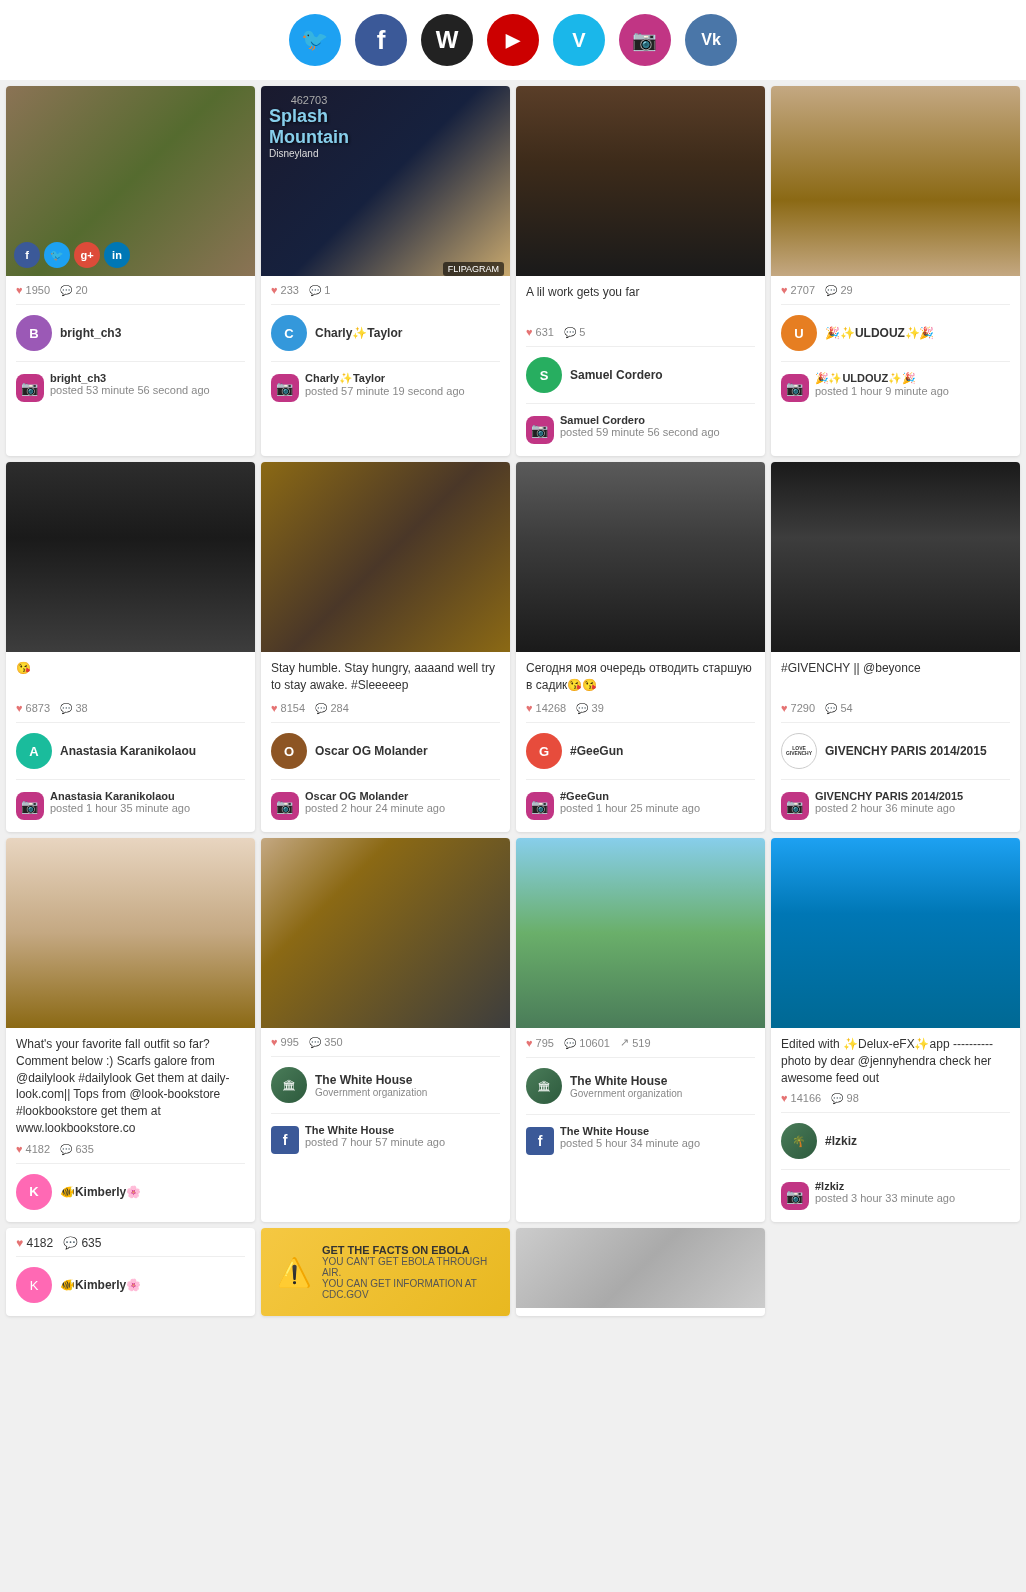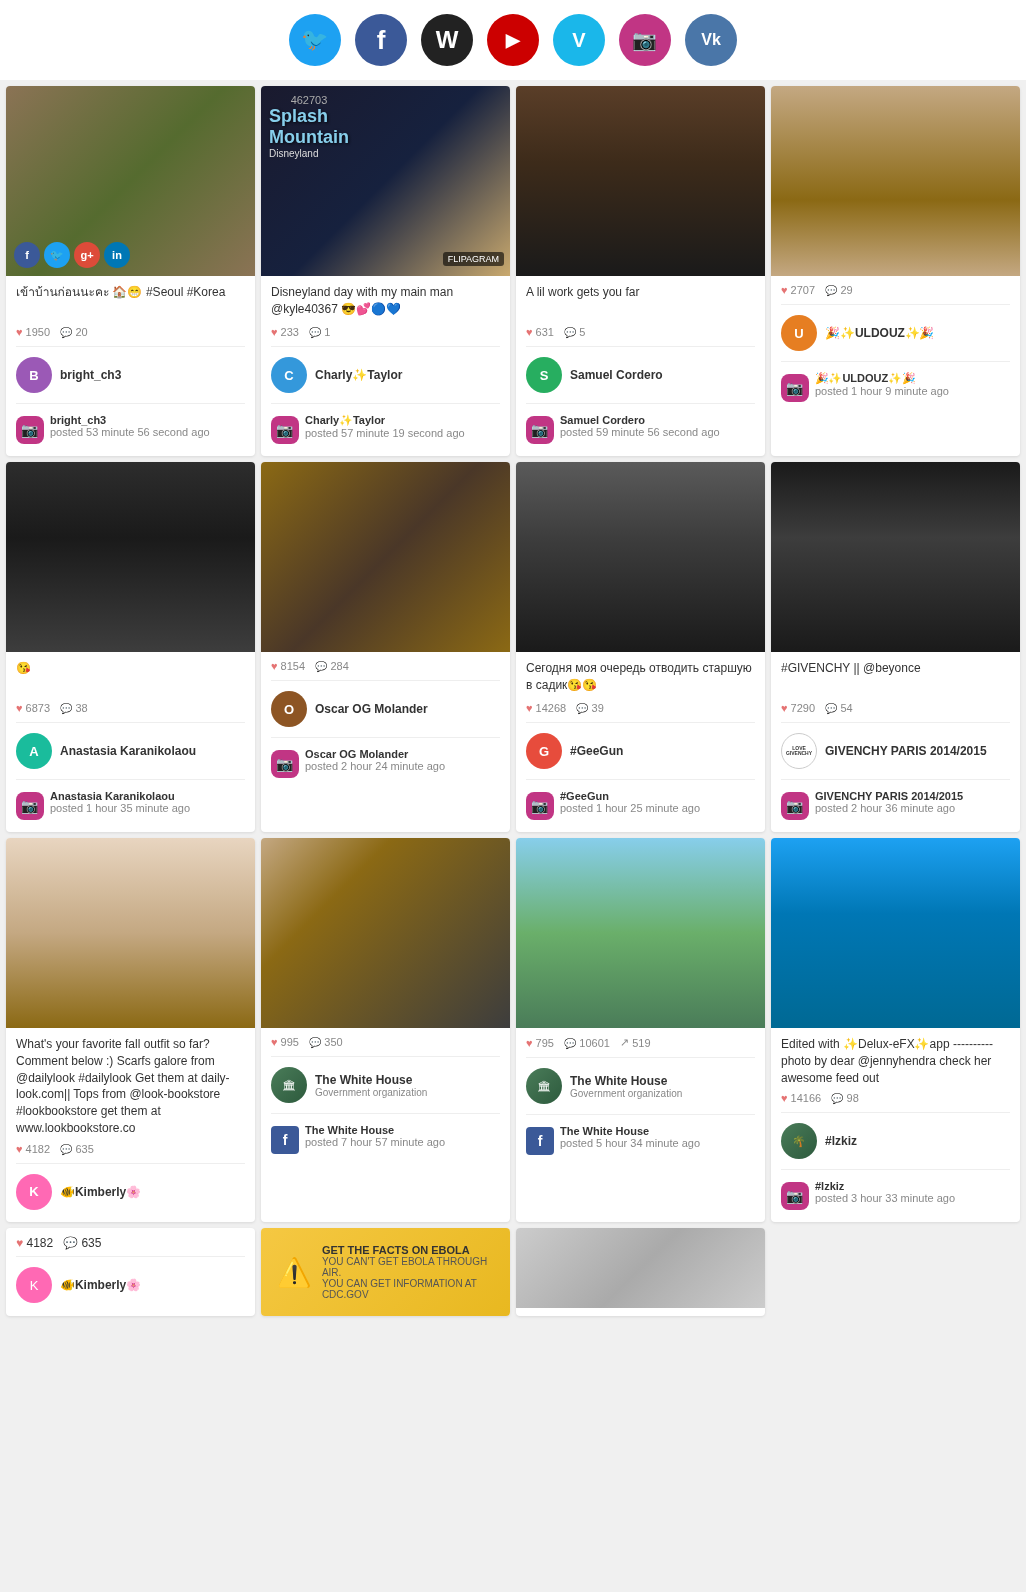--- a/index.html
+++ b/index.html
@@ -226,21 +226,20 @@
   <div class="card">
     <div class="card-image img-c1">
       <div class="card-social-overlay">
         <div class="overlay-icon ov-fb">f</div>
         <div class="overlay-icon ov-tw">🐦</div>
         <div class="overlay-icon ov-gp">g+</div>
         <div class="overlay-icon ov-li">in</div>
       </div>
     </div>
     <div class="card-body">
-      <div class="card-text">เข้าบ้านก่อนนะคะ 🏠😁 #Seoul #Korea</div>
       <div class="card-stats">
         <span class="stat-item">
             <span class="stat-heart"></span>
             <span>1950</span>
           </span>
         <span class="stat-item">
             <span class="stat-comment"></span>
             <span>20</span>
           </span>
       </div>
@@ -260,24 +259,23 @@
     </div>
   </div>
 
   <div class="card">
     <div class="card-image img-c2" style="position:relative;">
       <div style="position:absolute;top:8px;left:8px;color:white;">
         <div style="font-size:11px;color:#aaa;text-align:center;">462703</div>
         <div style="font-size:18px;font-weight:900;color:#87CEEB;text-shadow:1px 1px 3px rgba(0,0,0,0.8);">Splash<br>Mountain</div>
         <div style="font-size:10px;color:#ddd;">Disneyland</div>
       </div>
-      <div style="position:absolute;bottom:10px;right:6px;background:rgba(0,0,0,0.6);color:white;font-size:9px;padding:2px 5px;border-radius:3px;">FLIPAGRAM</div>
-    </div>
-    <div class="card-body">
-      <div class="card-text">Disneyland day with my main man @kyle40367 😎💕🔵💙</div>
+      <div style="position:absolute;bottom:0;right:6px;background:rgba(0,0,0,0.6);color:white;font-size:9px;padding:2px 5px;border-radius:3px;">FLIPAGRAM</div>
+    </div>
+    <div class="card-body">
       <div class="card-stats">
         <span class="stat-item">
             <span class="stat-heart"></span>
             <span>233</span>
           </span>
         <span class="stat-item">
             <span class="stat-comment"></span>
             <span>1</span>
           </span>
       </div>
@@ -382,20 +380,21 @@
           <div class="post-author">Anastasia Karanikolaou</div>
           <div class="post-time">posted 1 hour 35 minute ago</div>
         </div>
       </div>
     </div>
   </div>
 
   <div class="card">
     <div class="card-image img-guy-bed"></div>
     <div class="card-body">
+      <div class="card-text">Stay humble. Stay hungry, aaaand well try to stay awake. #Sleeeeep</div>
       <div class="card-stats">
         <span class="stat-item">
             <span class="stat-heart"></span>
             <span>8154</span>
           </span>
         <span class="stat-item">
             <span class="stat-comment"></span>
             <span>284</span>
           </span>
       </div>

